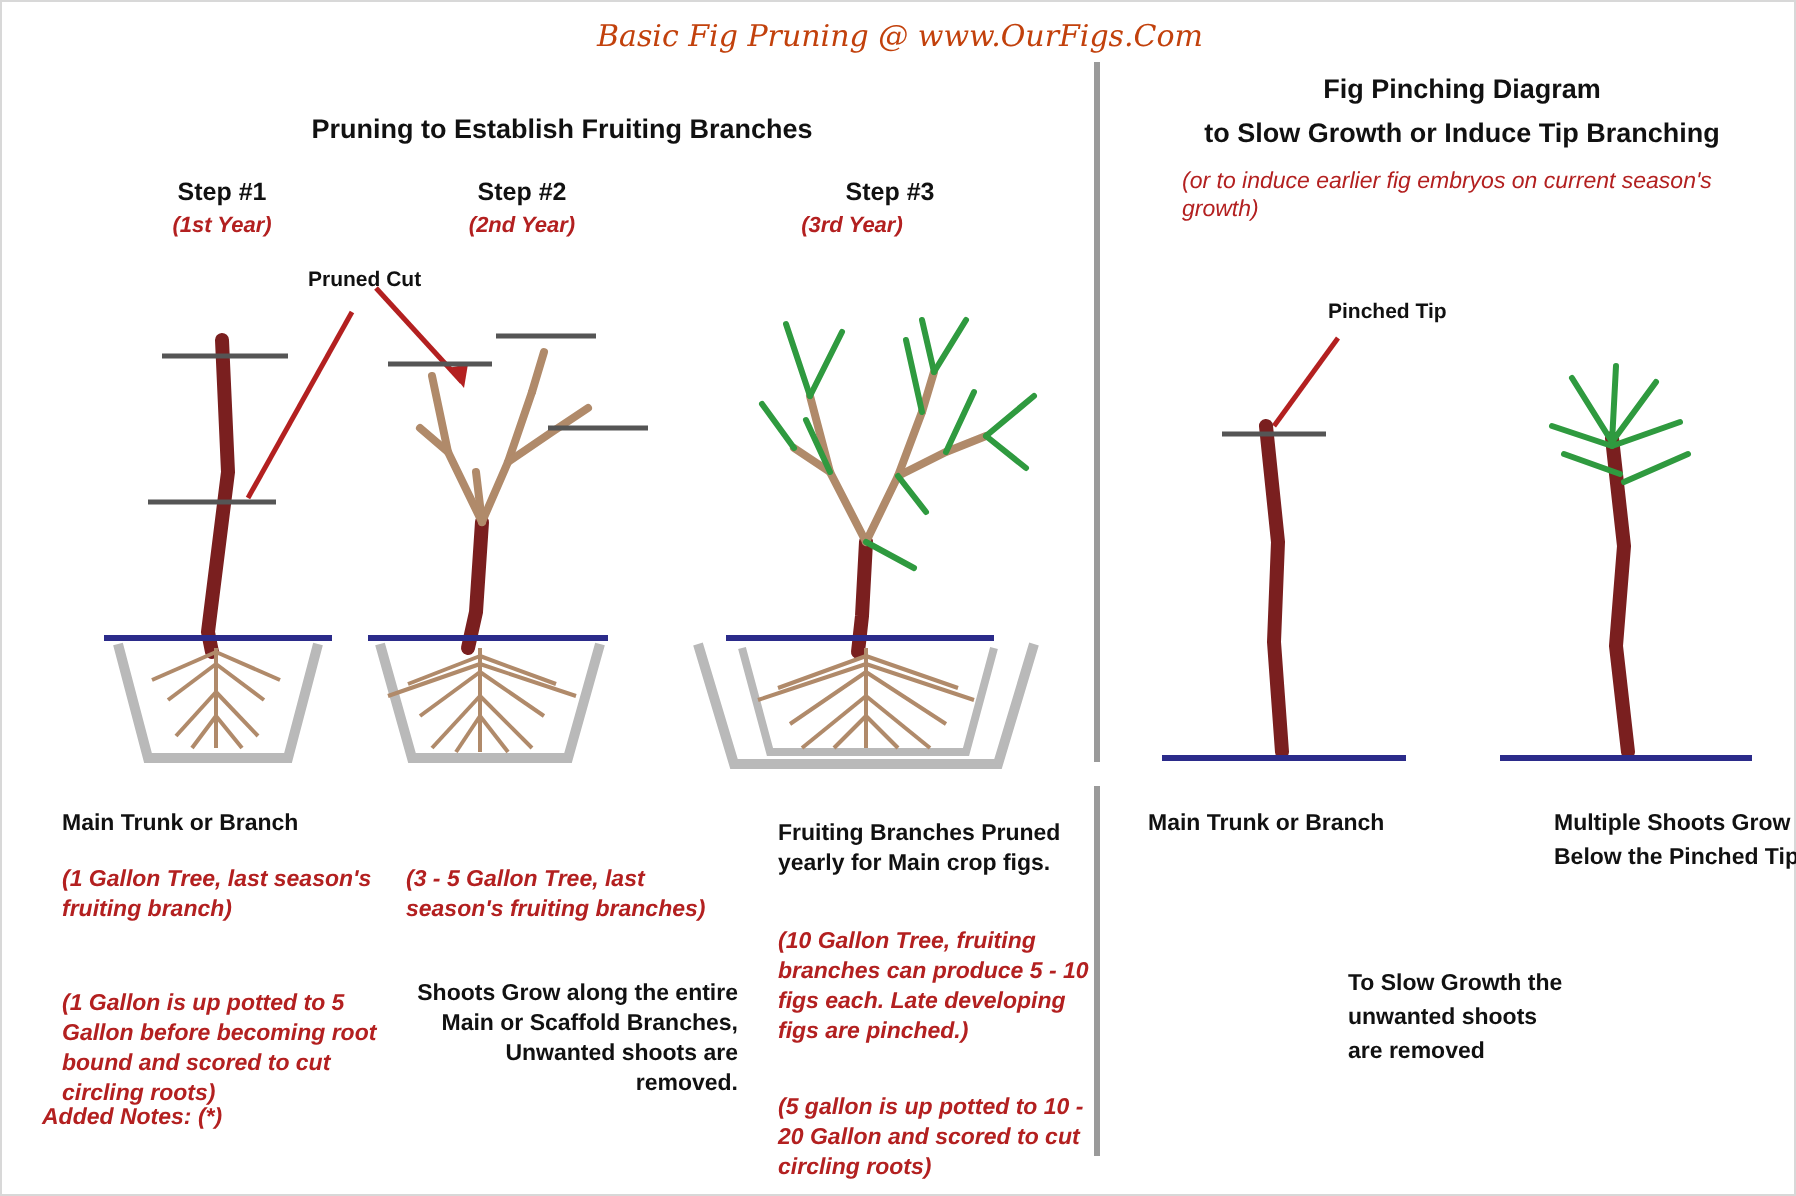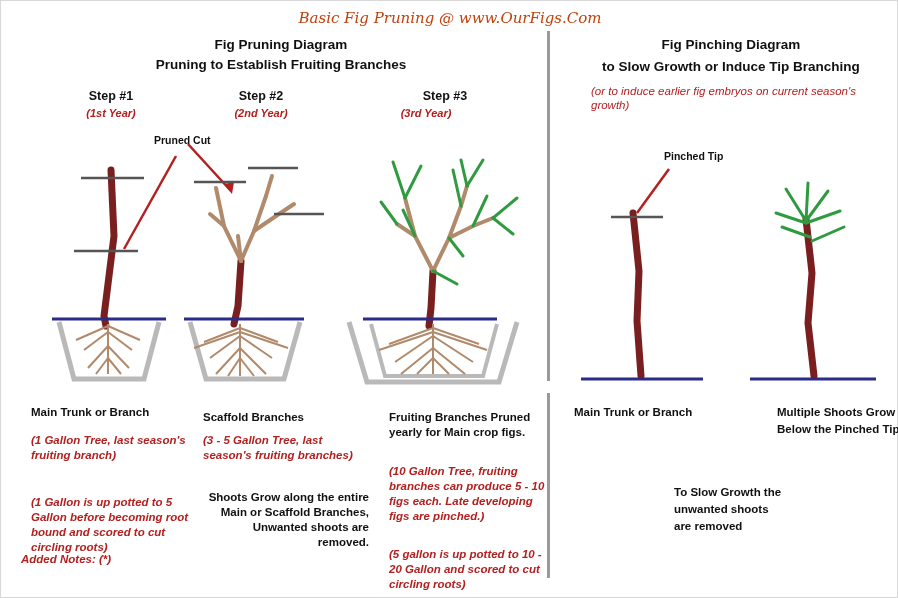--- a/index.html
+++ b/index.html
@@ -89,21 +89,20 @@
 </head>
 <body>
 
 <div id="page">
 
   <div class="abs title-main" style="left:0; top:8px; width:898px; text-align:center;">Basic Fig Pruning @ www.OurFigs.Com</div>
 
   <div class="abs divider-v" style="left:546px; top:30px; height:350px;"></div>
   <div class="abs divider-v" style="left:546px; top:392px; height:185px;"></div>
 
-  <div class="abs hdr" style="left:80px; top:36px; width:400px;">Fig Pruning Diagram</div>
   <div class="abs hdr" style="left:50px; top:56px; width:460px;">Pruning to Establish Fruiting Branches</div>
 
   <div class="abs step-title" style="left:40px; top:88px; width:140px;">Step #1</div>
   <div class="abs step-sub" style="left:40px; top:106px; width:140px;">(1st Year)</div>
 
   <div class="abs step-title" style="left:190px; top:88px; width:140px;">Step #2</div>
   <div class="abs step-sub" style="left:190px; top:106px; width:140px;">(2nd Year)</div>
 
   <div class="abs step-title" style="left:374px; top:88px; width:140px;">Step #3</div>
   <div class="abs step-sub" style="left:355px; top:106px; width:140px;">(3rd Year)</div>
@@ -220,21 +219,20 @@
       <line x1="92" y1="222" x2="108" y2="238"></line>
       <line x1="92" y1="196" x2="38" y2="214"></line>
       <line x1="92" y1="196" x2="146" y2="214"></line>
     </g>
   </svg>
 
   <div class="abs label-black" style="left:30px; top:404px; width:165px;">Main Trunk or Branch</div>
   <div class="abs label-red" style="left:30px; top:432px; width:160px;">(1 Gallon Tree, last season's fruiting branch)</div>
   <div class="abs label-red" style="left:30px; top:494px; width:163px;">(1 Gallon is up potted to 5 Gallon before becoming root bound and scored to cut circling roots)</div>
 
-  <div class="abs label-black" style="left:202px; top:409px; width:170px;">Scaffold Branches</div>
   <div class="abs label-red" style="left:202px; top:432px; width:160px;">(3 - 5 Gallon Tree, last season's fruiting branches)</div>
   <div class="abs label-black" style="left:202px; top:489px; width:166px;text-align:right;">Shoots Grow along the entire Main or Scaffold Branches, Unwanted shoots are removed.</div>
 
   <div class="abs label-black" style="left:388px; top:409px; width:152px;">Fruiting Branches Pruned yearly for Main crop figs.</div>
   <div class="abs label-red" style="left:388px; top:463px; width:158px;">(10 Gallon Tree, fruiting branches can produce 5 - 10 figs each. Late developing figs are pinched.)</div>
   <div class="abs label-red" style="left:388px; top:546px; width:158px;">(5 gallon is up potted to 10 - 20 Gallon and scored to cut circling roots)</div>
 
   <div class="abs label-red" style="left:20px; top:551px; width:200px;">Added Notes: (*)</div>
 
   <div class="abs hdr" style="left:570px; top:36px; width:320px;">Fig Pinching Diagram</div>

